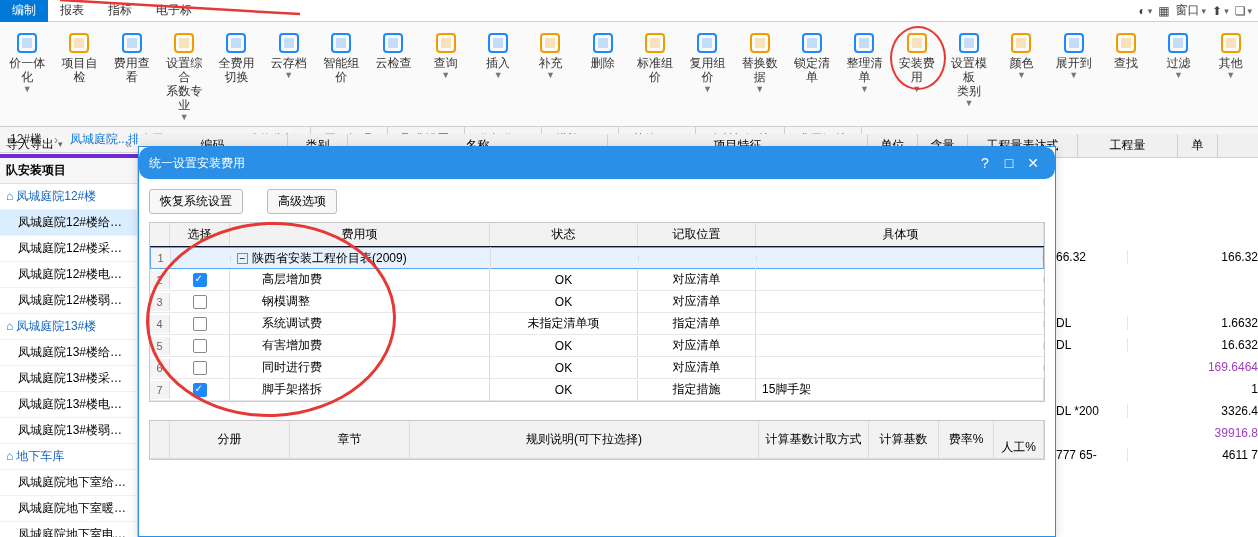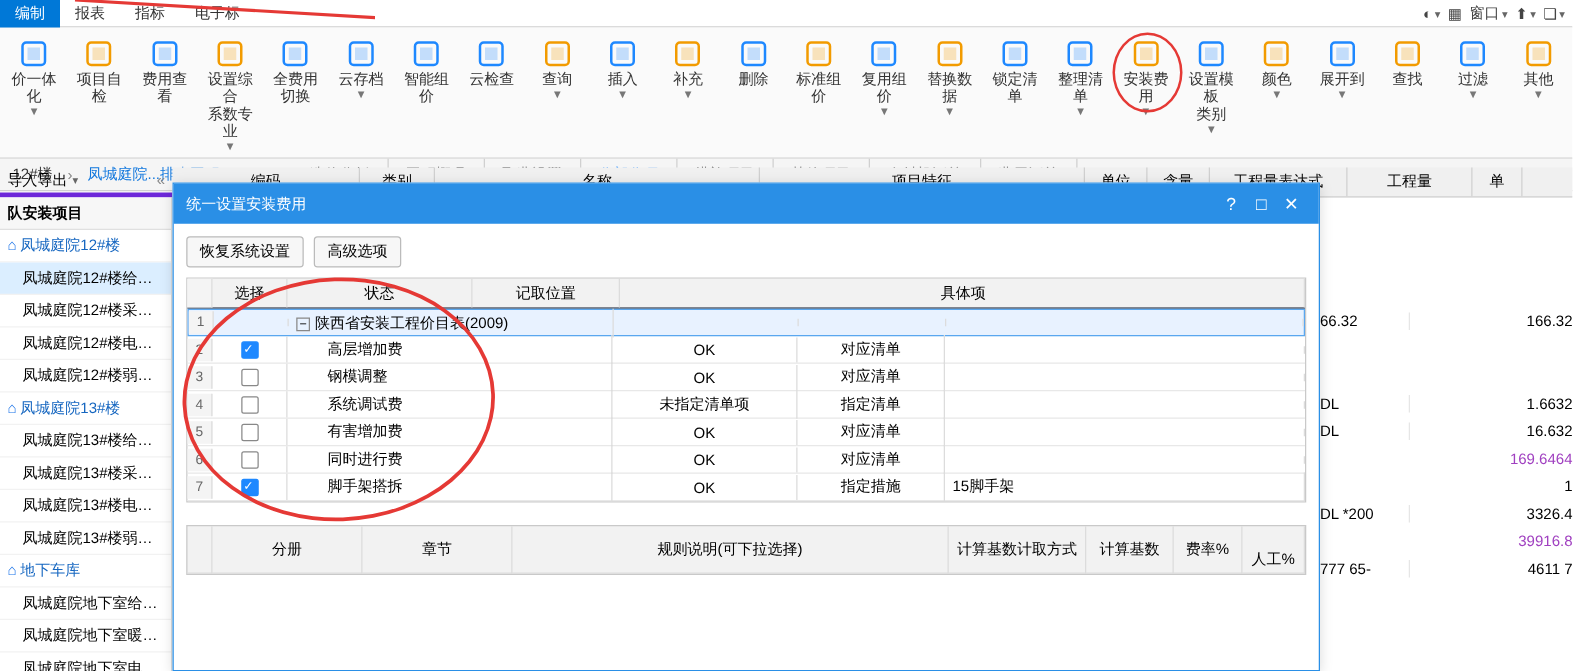--- a/index.html
+++ b/index.html
@@ -48,24 +48,24 @@
   .right-data { position: absolute; top: 158px; left: 1056px; right: 0; bottom: 0; }
   .right-data .row { display: flex; height: 22px; align-items: center; }
   .right-data .c1 { width: 72px; border-right: 1px solid #e6e6e6; padding-right: 4px; text-align: left; overflow: hidden; white-space: nowrap; }
   .right-data .c2 { flex: 1; text-align: right; padding-right: 0; }
   .right-data .c2.purple { color: #a040c0; }
   
   .import-bar { position: absolute; left: 0; top: 134px; height: 24px; width: 138px; display: flex; align-items: center; padding: 0 6px; gap: 4px; border-bottom: 4px solid #6d28d9; }
 
   
   .dialog { position: absolute; left: 138px; top: 146px; width: 918px; bottom: 0; background: #fff; border: 1px solid #2a8fe6; box-shadow: 0 2px 10px rgba(0,0,0,.15); }
-  .dialog .titlebar { height: 32px; background: #2a8fe6; color: #fff; display: flex; align-items: center; padding: 0 10px; font-size: 13px; }
+  .dialog .titlebar { height: 32px; background: #2a8fe6; color: #fff; display: flex; align-items: center; padding: 0 10px; font-size: 13px; border-radius: 10px; }
   .dialog .titlebar .spacer { flex: 1; }
   .dialog .titlebar .tbtn { width: 24px; text-align: center; cursor: pointer; font-size: 14px; }
-  .dialog .toolbar { padding: 10px 6px 8px 10px; display: flex; gap: 8px; }
+  .dialog .toolbar { padding: 10px 6px 8px 10px; display: flex; gap: 24px; }
   .dialog .toolbar .btn { border: 1px solid #bbb; background: #f7f7f7; padding: 3px 10px; border-radius: 3px; cursor: pointer; }
 
   
   .dlg-table { margin: 0 10px; border: 1px solid #c9c9c9; }
   .dlg-table .hrow, .dlg-table .drow { display: flex; }
   .dlg-table .hrow { background: #f2f2f2; border-bottom: 1px solid #0f172a; }
   .dlg-table .cell { border-right: 1px solid #dcdcdc; padding: 3px 4px; text-align: center; overflow: hidden; white-space: nowrap; }
   .dlg-table .hrow .cell { font-weight: 500; }
   .dlg-table .drow { border-bottom: 1px solid #e8e8e8; height: 22px; align-items: center; }
   .dlg-table .drow .cell.name { text-align: left; padding-left: 6px; }
@@ -477,20 +477,21 @@
     <span class="tbtn">✕</span>
   </div>
   <div class="toolbar">
     <div class="btn">恢复系统设置</div>
     <div class="btn">高级选项</div>
   </div>
   <div class="dlg-table">
     <div class="hrow">
       <div class="cell rownum"></div>
       <div class="cell sel">选择</div>
+      <div class="cell name">费用项</div>
       <div class="cell state">状态</div>
       <div class="cell pos">记取位置</div>
       <div class="cell detail" style="text-align:center">具体项</div>
     </div>
     <div id="dlg-rows">
         <div class="drow" style="background: rgb(232, 242, 255); border: 1px solid rgb(90, 167, 239);">
           <div class="cell rownum">1</div>
           <div class="cell sel"></div>
           <div class="cell name" style=""><span class="tree-toggle">−</span>陕西省安装工程价目表(2009)</div>
           <div class="cell state"></div>

